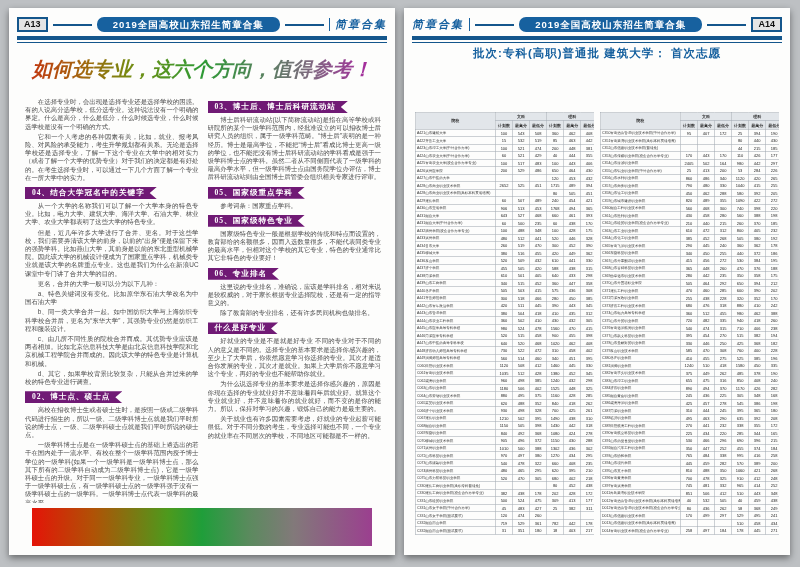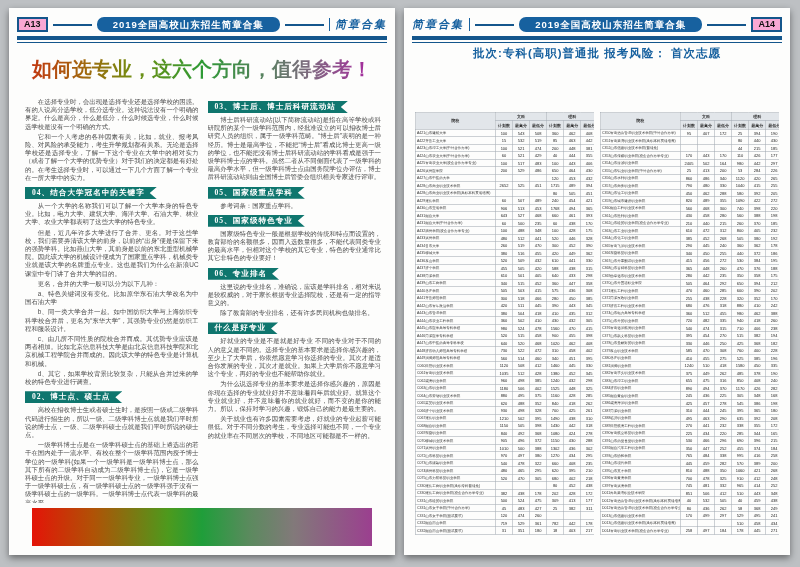--- a/index.html
+++ b/index.html
@@ -10,42 +10,42 @@
   }
   .page{
     position:absolute;top:8px;width:386px;height:547px;
     background:#fdfdfc;box-shadow:0 3px 7px rgba(0,0,0,.45);
   }
   #page-left{left:9px;}
   #page-right{left:404px;}
 
   
   .mast{display:flex;align-items:center;gap:5px;padding:9px 8px 0 8px;}
-  .pagebox{border:2px solid #14568c;font-weight:bold;font-size:9px;line-height:11px;padding:0 5px;color:#101010;background:#f9a8d4;}
+  .pagebox{border:2px solid #14568c;font-weight:bold;font-size:9px;line-height:11px;padding:0 5px;color:#101010;background:#e5e5e5;}
   .mastline{flex:1;height:2px;background:#14568c;}
   .masttitle{background:#17619f;color:#fff;font-weight:bold;font-size:9.5px;line-height:15px;padding:0 16px;letter-spacing:1px;border-radius:7px;}
   .vsep{width:1px;height:13px;background:#17619f;}
   .brand{color:#17619f;font-weight:bold;font-style:italic;font-size:11px;letter-spacing:2px;font-family:"Liberation Serif",serif;}
   .rule{margin:4px 8px 0 8px;height:2px;border-top:4px solid #14568c;border-bottom:1px solid #14568c;}
 
   
   .art-title{
     margin-top:13px;text-align:center;font-family:"Liberation Serif",serif;
     font-weight:bold;font-size:20px;letter-spacing:0px;white-space:nowrap;
     background:linear-gradient(90deg,#cf2512 0%,#a06a0e 20%,#6f8f12 33%,#2e9a35 50%,#57815f 66%,#7f6a80 78%,#a3309c 92%,#c02070 100%);
-    -webkit-background-clip:text;background-clip:text;color:transparent;
+    -webkit-background-clip:text;background-clip:text;color:transparent;font-style:italic;
   }
   .cols{position:absolute;top:88px;left:16px;right:14px;bottom:52px;display:flex;gap:9px;overflow:hidden;}
   .col{width:50%;overflow:hidden;}
   .para{
     margin:2px 0;font-size:6.4px;line-height:8.2px;color:#4c4c4c;
     text-align:justify;text-indent:2em;
   }
   .ribbon{
-    width:max-content;max-width:100%;margin:5px 0 3px 0;background:#0f766e;color:#fff;
+    width:max-content;max-width:100%;margin:5px 0 3px 0;background:#701a75;color:#fff;
     font-weight:bold;font-size:7.6px;line-height:12px;padding:0 12px 0 7px;
     font-family:"Liberation Serif",serif;letter-spacing:1px;
     clip-path:polygon(0 0,100% 0,calc(100% - 7px) 50%,100% 100%,0 100%);
   }
   .grad-bar{
     position:absolute;left:23px;right:23px;bottom:9px;height:38px;
     background:linear-gradient(90deg,#e41408 0%,#b05206 18%,#4d9a1d 40%,#1f9e3a 50%,#5b8a5e 64%,#82797a 77%,#9b3f8f 100%);
   }
 
   
@@ -117,21 +117,21 @@
   <div class="mast">
     <span class="brand">简章合集</span>
     <span class="vsep"></span>
     <span class="mastline"></span>
     <span class="masttitle">2019全国高校山东招生简章合集</span>
     <span class="mastline"></span>
     <span class="pagebox">A14</span>
   </div>
   <div class="rule"></div>
 
-  <div class="tbl-subtitle">批次:专科(高职)普通批 报考风险： 首次志愿</div>
+  <div class="tbl-subtitle">批次:专科(高职)普通批 建筑大学： 首次志愿</div>
 
   <div class="tables">
     <div class="tscale-wrap">
       <div class="tscale">
           <table class="stats">
             <colgroup>
               <col class="c-name">
               <col class="c-num">
               <col class="c-num">
               <col class="c-num">

